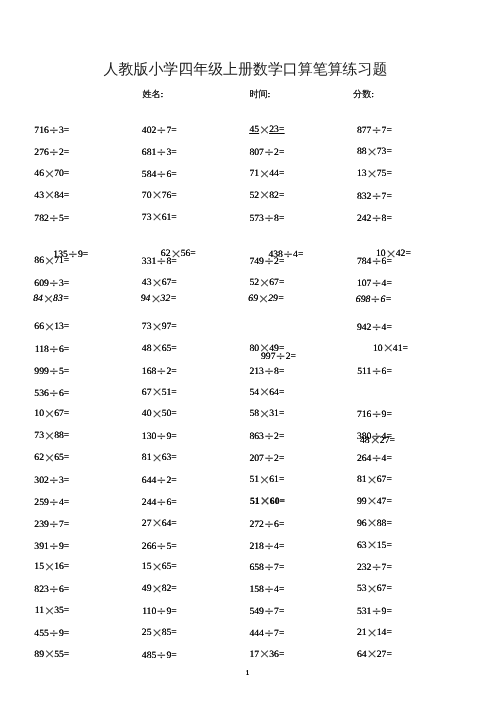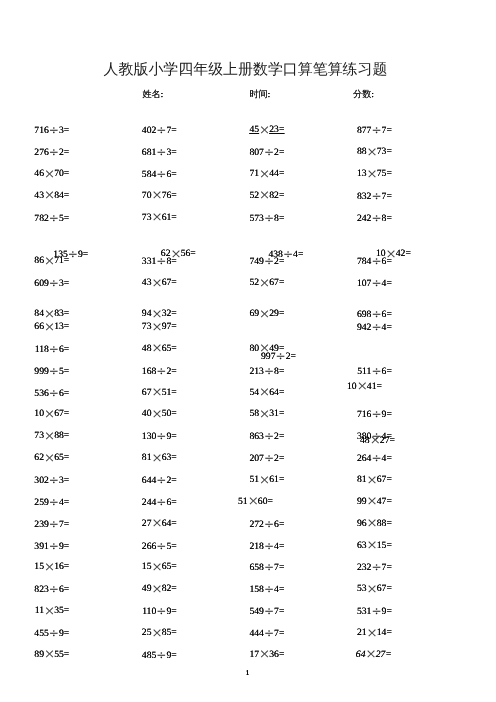--- a/index.html
+++ b/index.html
@@ -87,37 +87,37 @@
         <div class="pcell" style="left: 86.8px; width: 90px;">331<span class="op">÷</span>8=</div>
         <div class="pcell" style="left: 194.4px; width: 90px;">749<span class="op">÷</span>2=</div>
         <div class="pcell" style="left: 301.9px; width: 90px;">784<span class="op">÷</span>6=</div>
       </div>
       <div class="prow" style="top: 277.22px;">
         <div class="pcell" style="left: -20.7px; width: 90px;">609<span class="op">÷</span>3=</div>
         <div class="pcell" style="left: 86.8px; width: 90px;">43<span class="op op-times">×</span>67=</div>
         <div class="pcell" style="left: 194.4px; width: 90px;">52<span class="op op-times">×</span>67=</div>
         <div class="pcell" style="left: 301.9px; width: 90px;">107<span class="op">÷</span>4=</div>
       </div>
-      <div class="prow" style="top: 308px;">
+      <div class="prow" style="top: 293px; font-style: italic;">
         <div class="pcell" style="left: -20.7px; width: 90px;">84<span class="op op-times">×</span>83=</div>
         <div class="pcell" style="left: 86.8px; width: 90px;">94<span class="op op-times">×</span>32=</div>
         <div class="pcell" style="left: 194.4px; width: 90px;">69<span class="op op-times">×</span>29=</div>
         <div class="pcell" style="left: 301.9px; width: 90px;">698<span class="op">÷</span>6=</div>
       </div>
       <div class="prow" style="top: 320.94px;">
         <div class="pcell" style="left: -20.7px; width: 90px;">66<span class="op op-times">×</span>13=</div>
         <div class="pcell" style="left: 86.8px; width: 90px;">73<span class="op op-times">×</span>97=</div>
         <div class="pcell" style="left: 206px; width: 90px; margin-top: 29px;">997<span class="op">÷</span>2=</div>
         <div class="pcell" style="left: 301.9px; width: 90px;">942<span class="op">÷</span>4=</div>
       </div>
       <div class="prow" style="top: 342.8px;">
         <div class="pcell" style="left: -20.7px; width: 90px;">118<span class="op">÷</span>6=</div>
         <div class="pcell" style="left: 86.8px; width: 90px;">48<span class="op op-times">×</span>65=</div>
         <div class="pcell" style="left: 194.4px; width: 90px;">80<span class="op op-times">×</span>49=</div>
-        <div class="pcell" style="left: 292px; width: 90px; margin-top: 38px;">10<span class="op op-times">×</span>41=</div>
+        <div class="pcell" style="left: 318px; width: 90px;">10<span class="op op-times">×</span>41=</div>
       </div>
       <div class="prow" style="top: 364.66px;">
         <div class="pcell" style="left: -20.7px; width: 90px;">999<span class="op">÷</span>5=</div>
         <div class="pcell" style="left: 86.8px; width: 90px;">168<span class="op">÷</span>2=</div>
         <div class="pcell" style="left: 194.4px; width: 90px;">213<span class="op">÷</span>8=</div>
         <div class="pcell" style="left: 301.9px; width: 90px;">511<span class="op">÷</span>6=</div>
       </div>
       <div class="prow" style="top: 386.52px;">
         <div class="pcell" style="left: -20.7px; width: 90px;">536<span class="op">÷</span>6=</div>
         <div class="pcell" style="left: 86.8px; width: 90px;">67<span class="op op-times">×</span>51=</div>
@@ -144,21 +144,21 @@
       </div>
       <div class="prow" style="top: 473.96px;">
         <div class="pcell" style="left: -20.7px; width: 90px;">302<span class="op">÷</span>3=</div>
         <div class="pcell" style="left: 86.8px; width: 90px;">644<span class="op">÷</span>2=</div>
         <div class="pcell" style="left: 194.4px; width: 90px;">51<span class="op op-times">×</span>61=</div>
         <div class="pcell" style="left: 301.9px; width: 90px;">81<span class="op op-times">×</span>67=</div>
       </div>
       <div class="prow" style="top: 495.82px;">
         <div class="pcell" style="left: -20.7px; width: 90px;">259<span class="op">÷</span>4=</div>
         <div class="pcell" style="left: 86.8px; width: 90px;">244<span class="op">÷</span>6=</div>
-        <div class="pcell" style="left: 183px; width: 90px;">51<span class="op op-times">×</span>60=</div>
+        <div class="pcell" style="left: 195px; width: 90px; font-weight: bold;">51<span class="op op-times">×</span>60=</div>
         <div class="pcell" style="left: 301.9px; width: 90px;">99<span class="op op-times">×</span>47=</div>
       </div>
       <div class="prow" style="top: 517.68px; padding-left: 23px;">
         <div class="pcell" style="left: -20.7px; width: 90px;">239<span class="op">÷</span>7=</div>
         <div class="pcell" style="left: 86.8px; width: 90px;">27<span class="op op-times">×</span>64=</div>
         <div class="pcell" style="left: 194.4px; width: 90px;">272<span class="op">÷</span>6=</div>
         <div class="pcell" style="left: 301.9px; width: 90px;">96<span class="op op-times">×</span>88=</div>
       </div>
       <div class="prow" style="top: 539.54px;">
         <div class="pcell" style="left: -20.7px; width: 90px;">391<span class="op">÷</span>9=</div>
@@ -187,17 +187,17 @@
       <div class="prow" style="top: 626.98px;">
         <div class="pcell" style="left: -20.7px; width: 90px;">455<span class="op">÷</span>9=</div>
         <div class="pcell" style="left: 86.8px; width: 90px;">25<span class="op op-times">×</span>85=</div>
         <div class="pcell" style="left: 194.4px; width: 90px;">444<span class="op">÷</span>7=</div>
         <div class="pcell" style="left: 301.9px; width: 90px;">21<span class="op op-times">×</span>14=</div>
       </div>
       <div class="prow" style="top: 648.84px;">
         <div class="pcell" style="left: -20.7px; width: 90px;">89<span class="op op-times">×</span>55=</div>
         <div class="pcell" style="left: 86.8px; width: 90px;">485<span class="op">÷</span>9=</div>
         <div class="pcell" style="left: 194.4px; width: 90px;">17<span class="op op-times">×</span>36=</div>
-        <div class="pcell" style="left: 301.9px; width: 90px; font-style: italic;">64<span class="op op-times">×</span>27=</div>
+        <div class="pcell" style="left: 301.9px; width: 90px;">64<span class="op op-times">×</span>27=</div>
       </div>
     </div>
   <div class="pno">1</div>
 </div>
 
 </body></html>

